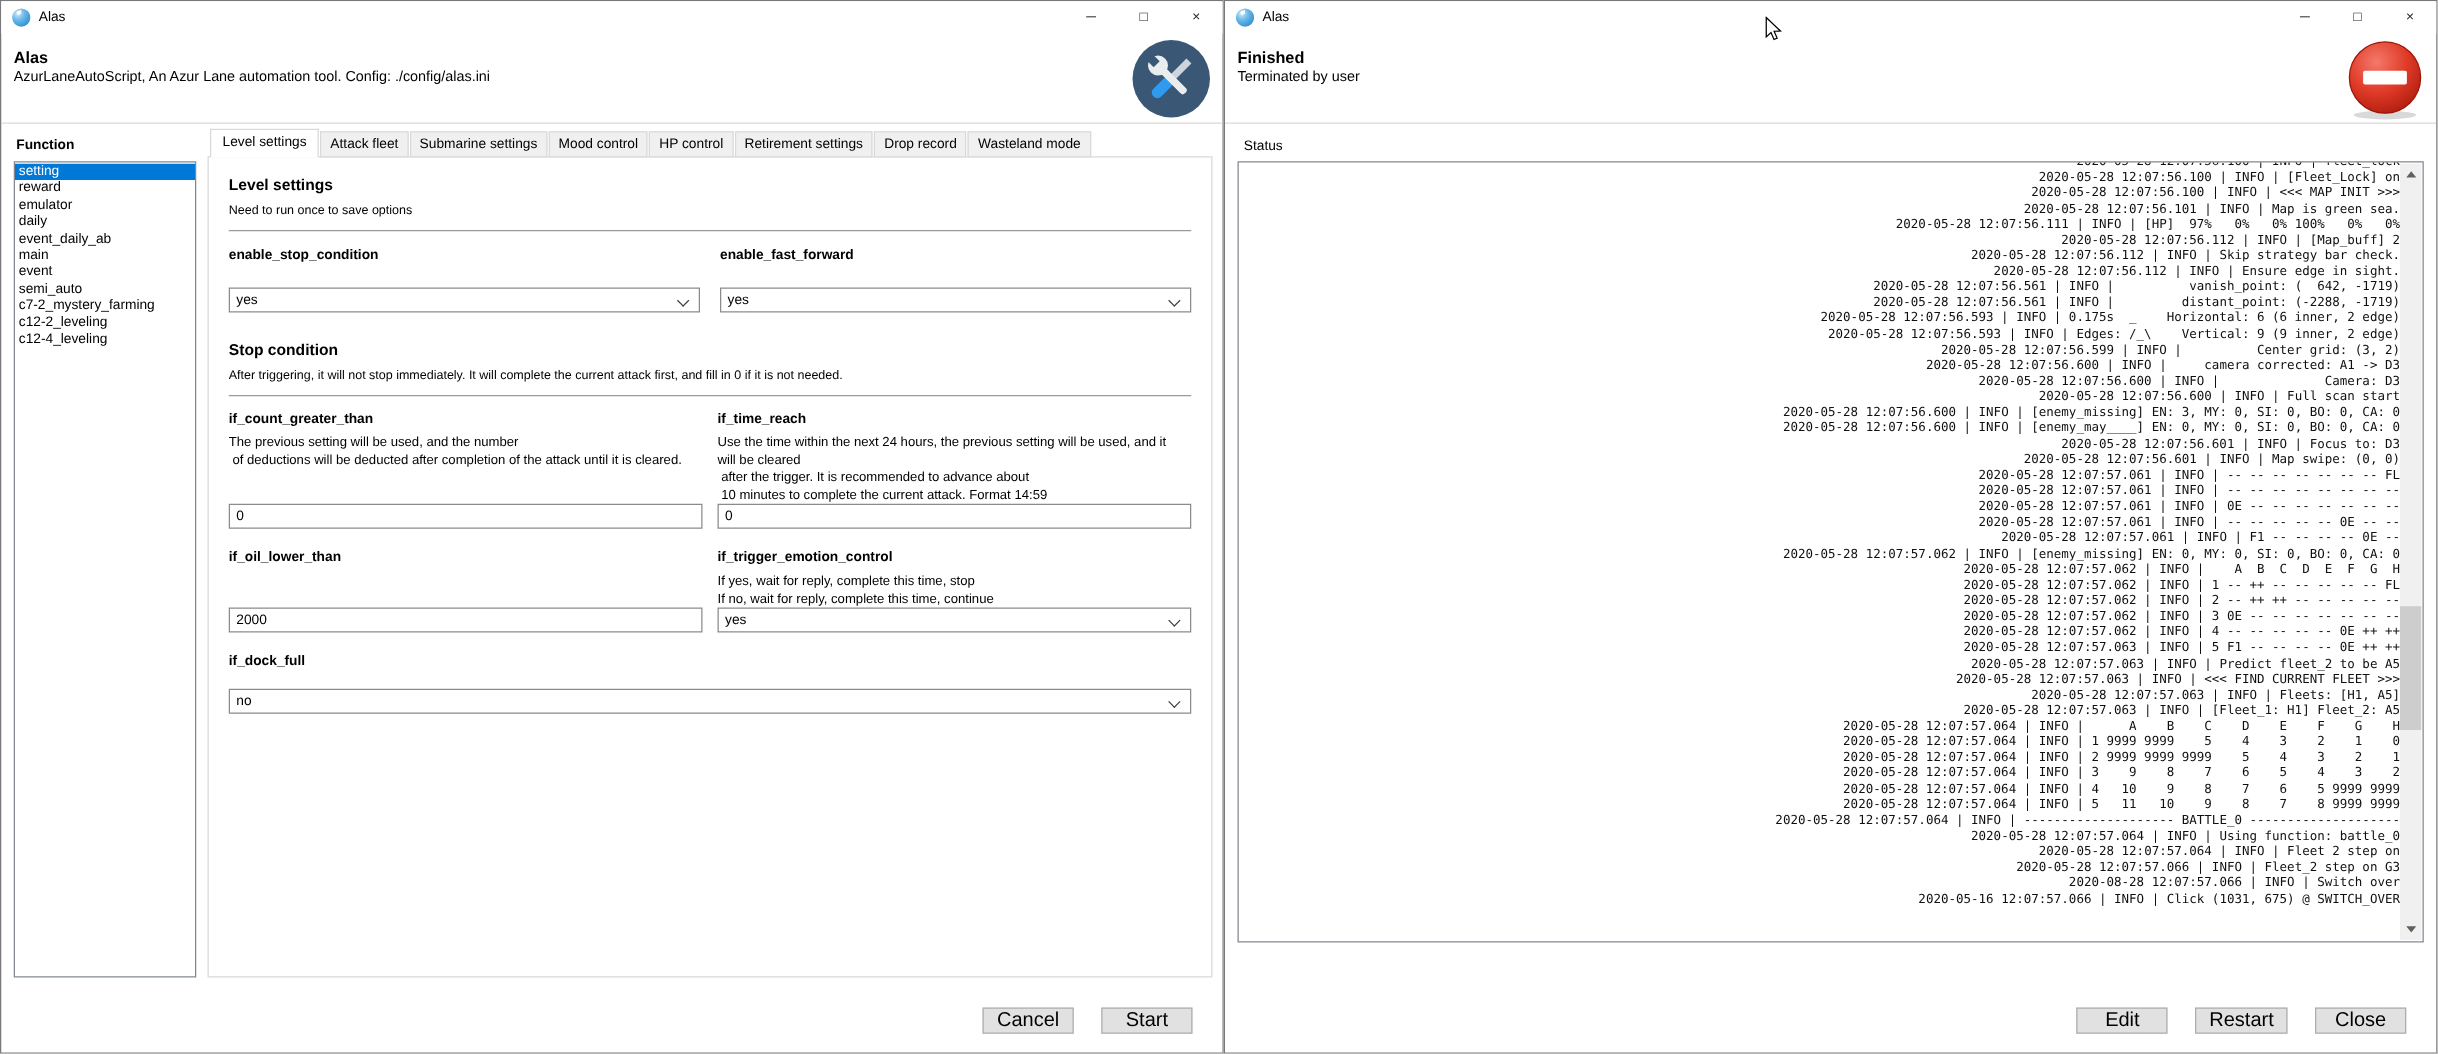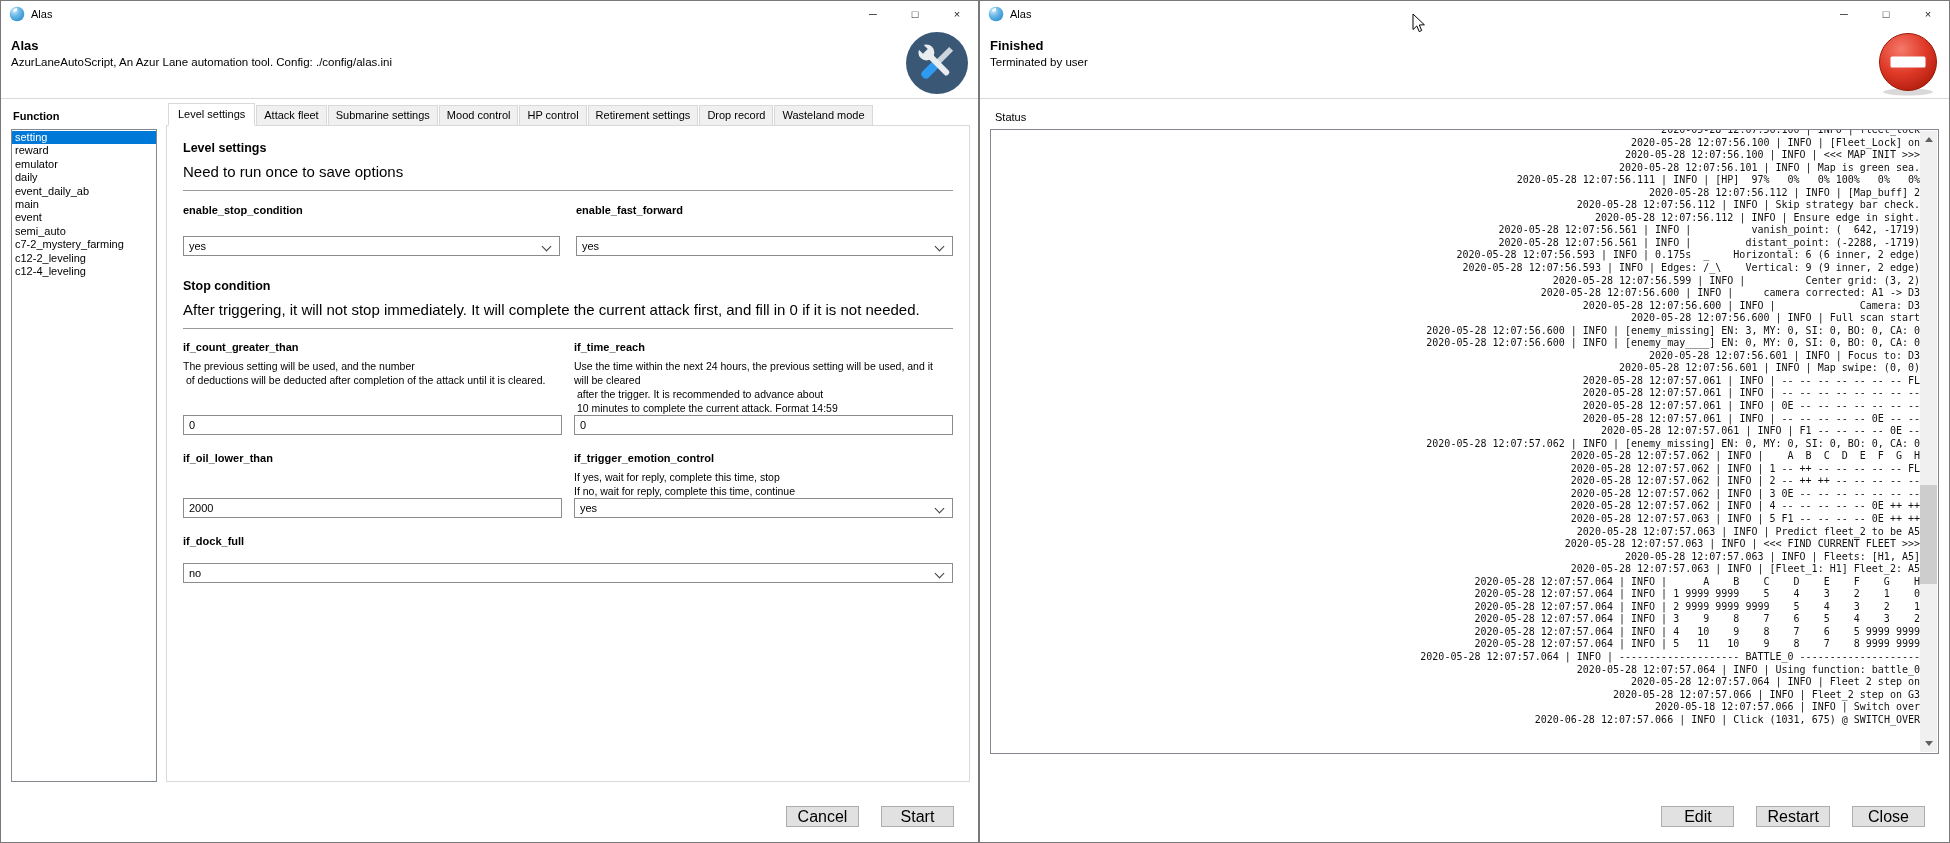--- a/index.html
+++ b/index.html
@@ -26,21 +26,21 @@
   .sidebar-label{font-size:11px;font-weight:bold;margin:7px 0 7px 2px;}
   .listbox{flex:1;border:1px solid #828790;background:#fff;overflow:hidden;padding-top:1px;}
   .sidebar-item{font-size:11px;line-height:13.4px;padding:0 3px;white-space:nowrap;color:#000;}
   .sidebar-item.selected{background:#0078d7;color:#fff;}
   .main{flex:1;margin-left:9px;display:flex;flex-direction:column;min-height:0;}
   .tabbar{display:flex;align-items:flex-end;padding-left:2px;flex:0 0 auto;position:relative;z-index:2;}
   .tab{font-size:11px;line-height:13px;padding:3px 7px 3px;background:#f0f0f0;border:1px solid #d9d9d9;margin-right:1px;margin-bottom:-1px;color:#000;}
   .tab.active{background:#fff;border-bottom-color:#fff;padding:4px 9px 4px;}
   .content-frame{flex:1;border:1px solid #d9d9d9;background:#fff;padding:0 16px;overflow:hidden;min-height:0;}
   .section-title{font-size:12.5px;font-weight:bold;margin-top:15px;}
-  .section-desc{font-size:15px;margin-top:8px;white-space:pre-wrap;}
+  .section-desc{font-size:10px;margin-top:8px;white-space:pre-wrap;}
   .rule{border:none;border-top:1px solid #9a9a9a;margin-top:10px;}
   .grid2{display:grid;grid-template-columns:1fr 1fr;column-gap:12px;}
   .field{display:flex;flex-direction:column;}
   .field-label{font-size:11px;font-weight:bold;}
   .field-desc{font-size:10.5px;line-height:14px;margin-top:6px;white-space:pre-wrap;}
   .control{margin-top:auto;}
   .tbox,.select{height:20px;border:1px solid #8b8b8b;background:#fff;font-size:11px;display:flex;align-items:center;padding:0 5px;color:#000;}
   .select{justify-content:space-between;padding-right:8px;}
   .chevron{width:9px;height:9px;position:relative;flex:0 0 auto;}
   .chevron::before{content:"";position:absolute;left:1px;top:1px;width:6px;height:6px;border-right:1.3px solid #3c3c3c;border-bottom:1.3px solid #3c3c3c;transform:rotate(45deg);}
@@ -312,22 +312,22 @@
             <div class="log-line">2020-05-28 12:07:57.064 | INFO |      A    B    C    D    E    F    G    H</div>
             <div class="log-line">2020-05-28 12:07:57.064 | INFO | 1 9999 9999    5    4    3    2    1    0</div>
             <div class="log-line">2020-05-28 12:07:57.064 | INFO | 2 9999 9999 9999    5    4    3    2    1</div>
             <div class="log-line">2020-05-28 12:07:57.064 | INFO | 3    9    8    7    6    5    4    3    2</div>
             <div class="log-line">2020-05-28 12:07:57.064 | INFO | 4   10    9    8    7    6    5 9999 9999</div>
             <div class="log-line">2020-05-28 12:07:57.064 | INFO | 5   11   10    9    8    7    8 9999 9999</div>
             <div class="log-line">2020-05-28 12:07:57.064 | INFO | -------------------- BATTLE_0 --------------------</div>
             <div class="log-line">2020-05-28 12:07:57.064 | INFO | Using function: battle_0</div>
             <div class="log-line">2020-05-28 12:07:57.064 | INFO | Fleet 2 step on</div>
             <div class="log-line">2020-05-28 12:07:57.066 | INFO | Fleet_2 step on G3</div>
-            <div class="log-line">2020-05-18 12:07:57.066 | INFO | Switch over</div>
-            <div class="log-line">2020-06-28 12:07:57.066 | INFO | Click (1031, 675) @ SWITCH_OVER</div>
+            <div class="log-line">2020-08-28 12:07:57.066 | INFO | Switch over</div>
+            <div class="log-line">2020-05-16 12:07:57.066 | INFO | Click (1031, 675) @ SWITCH_OVER</div>
           </div>
         <div class="scrollbar">
           <div class="sb-btn sb-up">
               <span class="arr-up"></span>
             </div>
           <div class="sb-thumb"></div>
           <div class="sb-btn sb-down">
               <span class="arr-down"></span>
             </div>
         </div>

